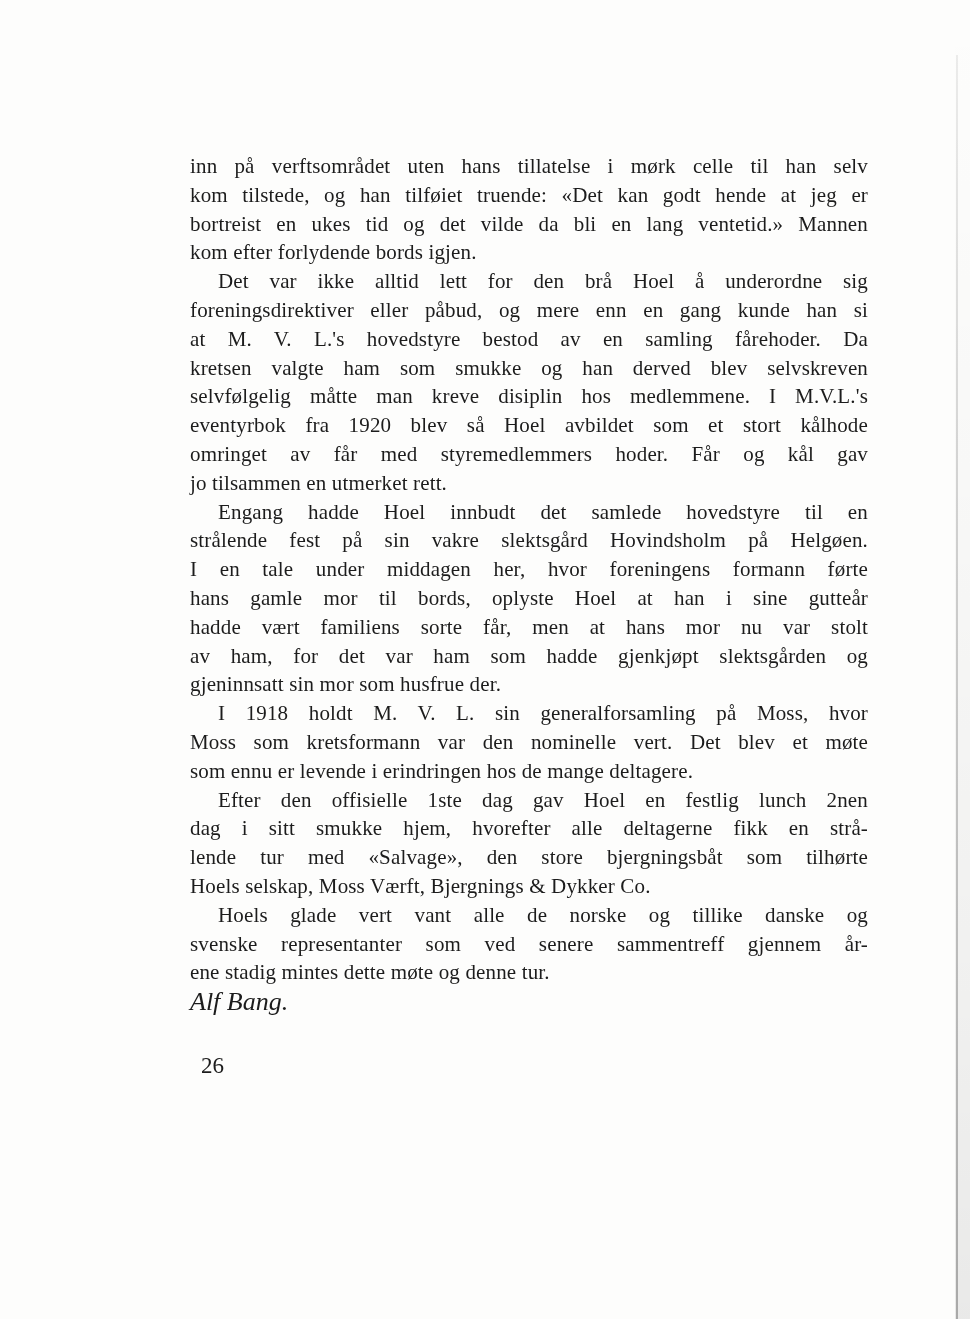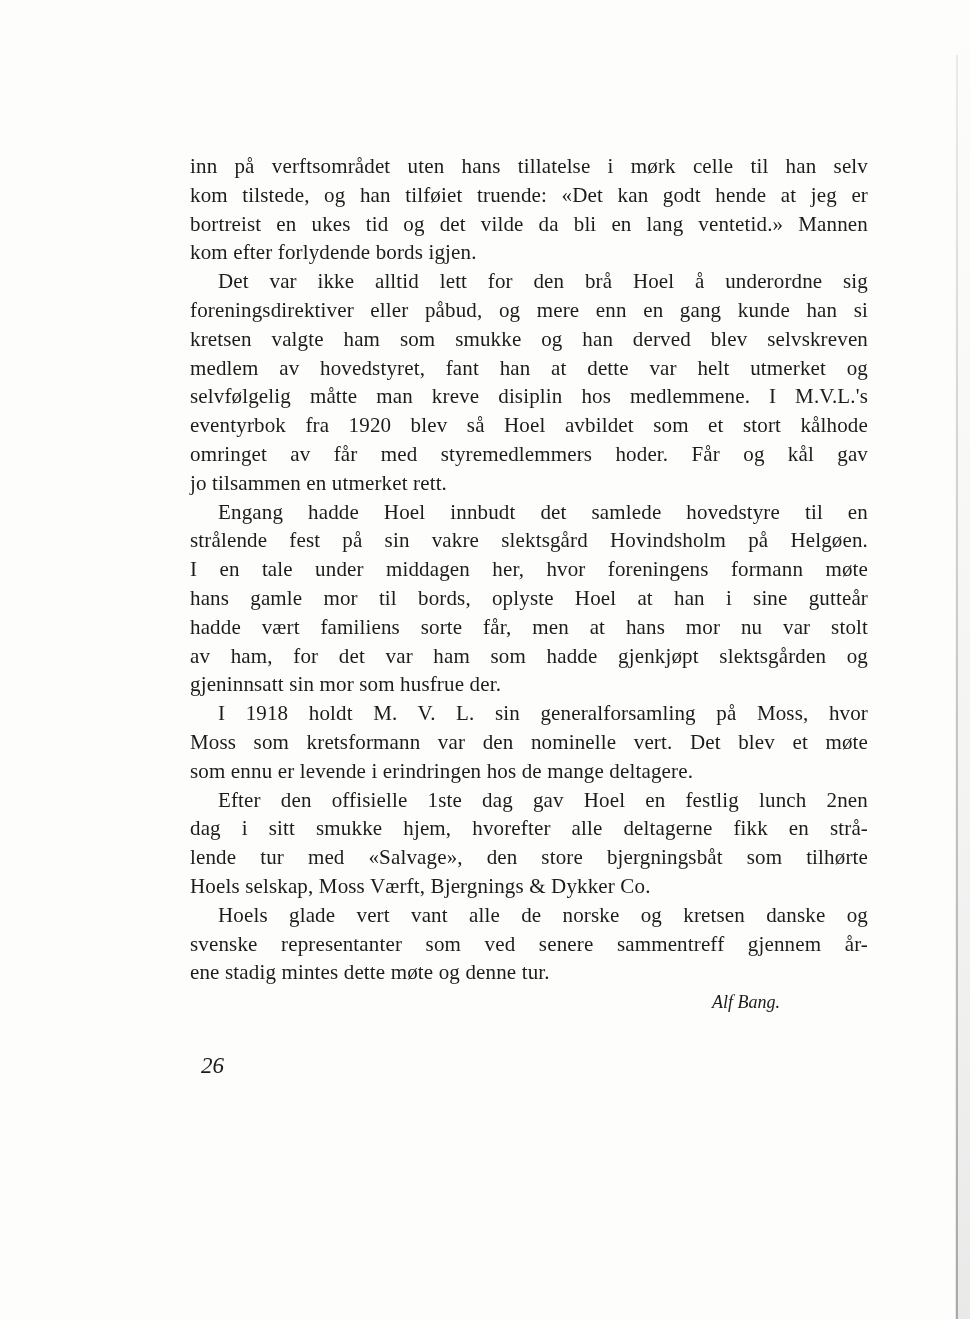--- a/index.html
+++ b/index.html
@@ -32,33 +32,31 @@
     font-size: 21px;
     line-height: 28.8px;
     letter-spacing: 0.15px;
     text-align: justify;
     text-align-last: justify;
     color: var(--ink);
   }
   .line.indent { text-indent: 28px; }
   .line.end { text-align-last: left; }
   .signature {
-    font-size: 18px;
+    font-size: 26px;
     line-height: 30px;
     font-style: italic;
-    text-align: right;
     padding-right: 88px;
     color: var(--ink);
   }
   .page-number {
     position: absolute;
     left: 201px;
     top: 1053px;
     font-size: 23px;
-    font-style: italic;
     color: var(--ink);
   }
   .edge-band {
     position: absolute;
     right: 0;
     top: 0;
     width: 15px;
     height: 100%;
     background: linear-gradient(to bottom,
       rgba(0,0,0,0.00) 0%,
@@ -88,53 +86,53 @@
     <div class="paragraph">
       <div class="line">inn på verftsområdet uten hans tillatelse i mørk celle til han selv</div>
       <div class="line">kom tilstede, og han tilføiet truende: «Det kan godt hende at jeg er</div>
       <div class="line">bortreist en ukes tid og det vilde da bli en lang ventetid.» Mannen</div>
       <div class="line end">kom efter forlydende bords igjen.</div>
     </div>
 
     <div class="paragraph">
       <div class="line indent">Det var ikke alltid lett for den brå Hoel å underordne sig</div>
       <div class="line">foreningsdirektiver eller påbud, og mere enn en gang kunde han si</div>
+      <div class="line">at M. V. L.'s hovedstyre bestod av en samling fårehoder. Da</div>
       <div class="line">kretsen valgte ham som smukke og han derved blev selvskreven</div>
-      <div class="line">medlem av hovedstyret, fant han at dette var helt utmerket og</div>
       <div class="line">selvfølgelig måtte man kreve disiplin hos medlemmene. I M.V.L.'s</div>
       <div class="line">eventyrbok fra 1920 blev så Hoel avbildet som et stort kålhode</div>
       <div class="line">omringet av får med styremedlemmers hoder. Får og kål gav</div>
       <div class="line end">jo tilsammen en utmerket rett.</div>
     </div>
 
     <div class="paragraph">
       <div class="line indent">Engang hadde Hoel innbudt det samlede hovedstyre til en</div>
       <div class="line">strålende fest på sin vakre slektsgård Hovindsholm på Helgøen.</div>
-      <div class="line">I en tale under middagen her, hvor foreningens formann møte</div>
+      <div class="line">I en tale under middagen her, hvor foreningens formann førte</div>
       <div class="line">hans gamle mor til bords, oplyste Hoel at han i sine gutteår</div>
       <div class="line">hadde vært familiens sorte får, men at hans mor nu var stolt</div>
       <div class="line">av ham, for det var ham som hadde gjenkjøpt slektsgården og</div>
       <div class="line end">gjeninnsatt sin mor som husfrue der.</div>
     </div>
 
     <div class="paragraph">
       <div class="line indent">I 1918 holdt M. V. L. sin generalforsamling på Moss, hvor</div>
       <div class="line">Moss som kretsformann var den nominelle vert. Det blev et møte</div>
       <div class="line end">som ennu er levende i erindringen hos de mange deltagere.</div>
     </div>
 
     <div class="paragraph">
       <div class="line indent">Efter den offisielle 1ste dag gav Hoel en festlig lunch 2nen</div>
       <div class="line">dag i sitt smukke hjem, hvorefter alle deltagerne fikk en strå-</div>
       <div class="line">lende tur med «Salvage», den store bjergningsbåt som tilhørte</div>
       <div class="line end">Hoels selskap, Moss Værft, Bjergnings &amp; Dykker Co.</div>
     </div>
 
     <div class="paragraph">
-      <div class="line indent">Hoels glade vert vant alle de norske og kretsen danske og</div>
+      <div class="line indent">Hoels glade vert vant alle de norske og tillike danske og</div>
       <div class="line">svenske representanter som ved senere sammentreff gjennem år-</div>
       <div class="line end">ene stadig mintes dette møte og denne tur.</div>
     </div>
 
     <div class="signature">Alf Bang.</div>
 
   </div>
 
   <div class="page-number">26</div>
 

